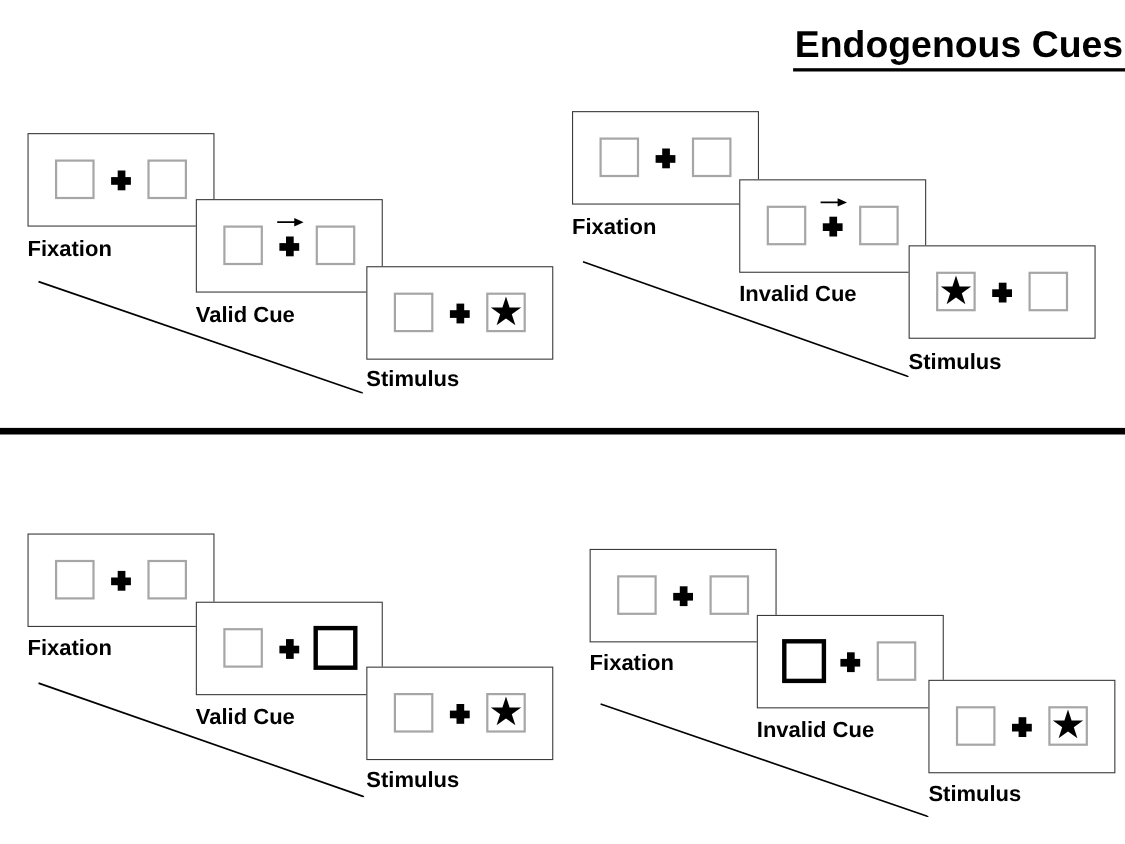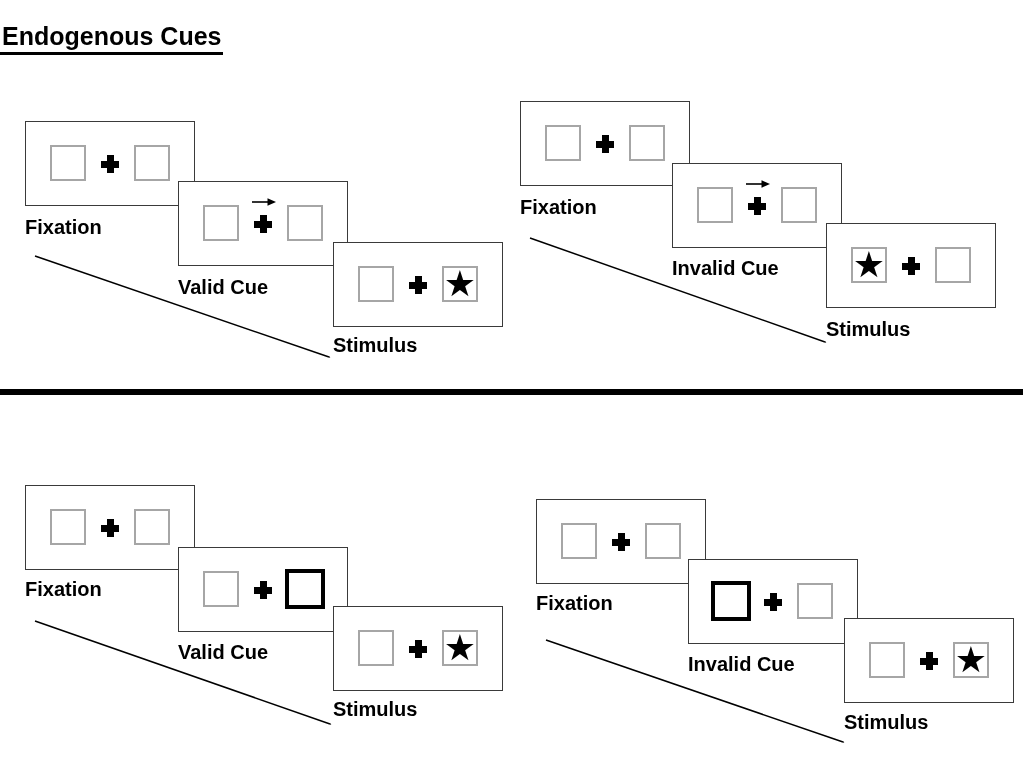--- a/index.html
+++ b/index.html
@@ -1,21 +1,21 @@
 <!DOCTYPE html>
 <html><head>
 <meta charset="utf-8">
 <style>
   html,body{margin:0;padding:0;background:#fff;}
   #canvas{
     position:relative;width:1023px;height:767px;background:#ffffff;overflow:hidden;
     font-family:"Liberation Sans",sans-serif;color:#000;
   }
-  .section-title{position:absolute;left:0;width:1023px;text-align:left;
-    font-size:25px;font-weight:bold;letter-spacing:0px;}
+  .section-title{position:absolute;left:0;width:1023px;text-align:right;
+    font-size:34px;font-weight:bold;letter-spacing:0px;}
   .section-title span{display:inline-block;border-bottom:3px solid #000;padding:0 2px 1px 2px;}
   .divider{position:absolute;left:0;top:389px;width:1023px;height:6px;background:#000;}
   .panel{position:absolute;width:170px;height:85px;background:#fff;border:1px solid #3a3a3a;box-sizing:border-box;}
   .sq{position:absolute;width:36px;height:36px;border:2px solid #a6a6a6;background:#fff;box-sizing:border-box;}
   .sq-left{left:24px;top:23px;}
   .sq-right{left:108px;top:23px;}
   .sq-thick{width:40px;height:40px;border:4px solid #000;}
   .sq-thick.sq-left{left:22px;top:21px;}
   .sq-thick.sq-right{left:106px;top:21px;}
   .plus{position:absolute;left:75px;top:33px;width:18px;height:18px;}

